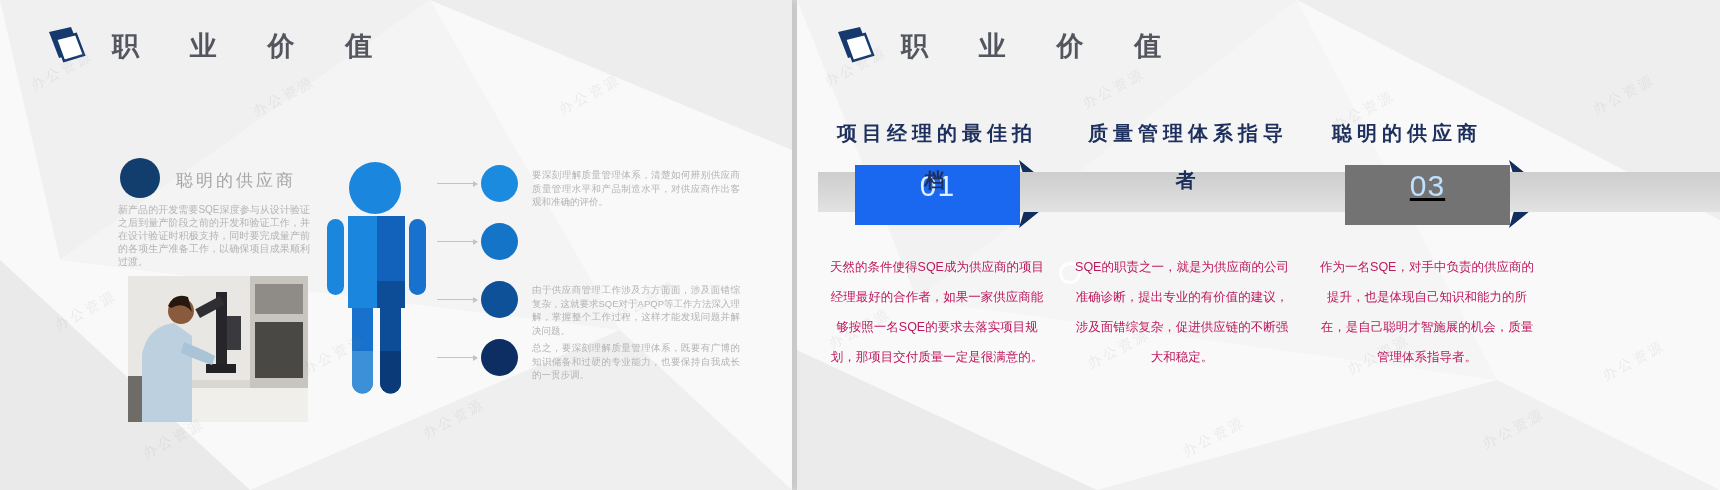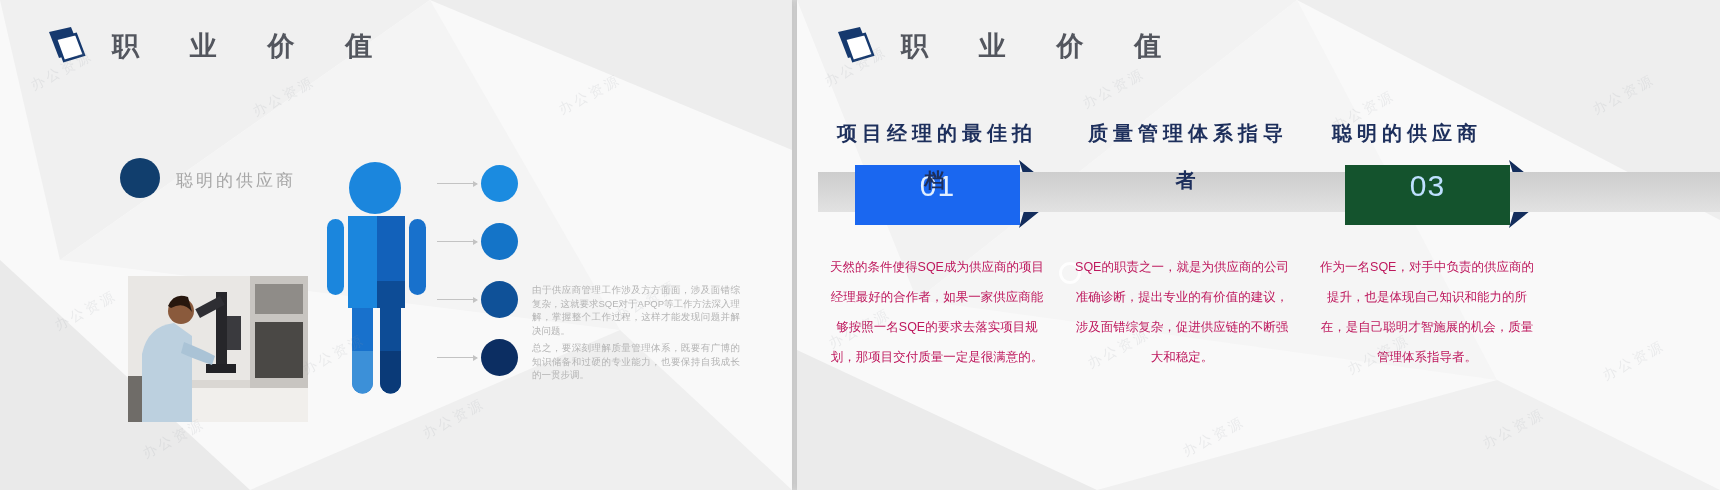--- a/index.html
+++ b/index.html
@@ -76,20 +76,21 @@
     <div class="title-row">
       <svg class="book-icon" viewBox="0 0 48 44">
         <path d="M7,8 L29,3 L39,28 L17,34 Z" fill="#16396e"></path>
         <path d="M14,15 L34,10 L42,31 L22,37 Z" fill="#ffffff" stroke="#16396e" stroke-width="2.4"></path>
       </svg>
       <div class="page-title">职 业 价 值</div>
     </div>
 
     <div class="np-circle"></div>
     <div class="np-heading">聪明的供应商</div>
+    <div class="np-para">新产品的开发需要SQE深度参与从设计验证之后到量产阶段之前的开发和验证工作，并在设计验证时积极支持，同时要完成量产前的各项生产准备工作，以确保项目成果顺利过渡。</div>
 
     <svg class="photo" viewBox="0 0 180 146">
       <rect width="180" height="146" fill="#dad7d3"></rect>
       <rect x="0" y="0" width="180" height="104" fill="#e9e7e4"></rect>
       <rect x="122" y="0" width="58" height="146" fill="#c8c5c1"></rect>
       <rect x="127" y="8" width="48" height="30" fill="#8f8c88"></rect>
       <rect x="127" y="46" width="48" height="56" fill="#4a4845"></rect>
       <rect x="0" y="112" width="180" height="34" fill="#f1efec"></rect>
       <rect x="88" y="16" width="11" height="74" fill="#26262a"></rect>
       <rect x="68" y="26" width="28" height="10" fill="#2e2e33" transform="rotate(-28 82 31)"></rect>
@@ -118,20 +119,21 @@
     <div class="conn" style="top:183px"></div>
     <div class="conn" style="top:241px"></div>
     <div class="conn" style="top:299px"></div>
     <div class="conn" style="top:357px"></div>
 
     <div class="dot" style="top: 165px; background: rgb(27, 139, 224);"></div>
     <div class="dot" style="top: 223px; background: rgb(20, 116, 200);"></div>
     <div class="dot" style="top: 281px; background: rgb(15, 81, 152);"></div>
     <div class="dot" style="top: 339px; background: rgb(12, 46, 98);"></div>
 
+    <div class="bullet-text" style="top:168px">要深刻理解质量管理体系，清楚如何辨别供应商质量管理水平和产品制造水平，对供应商作出客观和准确的评价。</div>
     <div class="bullet-text" style="top:283px">由于供应商管理工作涉及方方面面，涉及面错综复杂，这就要求SQE对于APQP等工作方法深入理解，掌握整个工作过程，这样才能发现问题并解决问题。</div>
     <div class="bullet-text" style="top:341px">总之，要深刻理解质量管理体系，既要有广博的知识储备和过硬的专业能力，也要保持自我成长的一贯步调。</div>
   </div>
 
   <div class="slide slide-right">
     <svg class="bg-poly" width="923" height="490">
       <polygon points="0,0 500,0 120,300" fill="#f2f2f2"></polygon>
       <polygon points="500,0 923,0 923,220" fill="#eeeeee"></polygon>
       <polygon points="120,300 500,0 700,380" fill="#f5f5f5"></polygon>
       <polygon points="0,350 0,490 300,490" fill="#ebebeb"></polygon>
@@ -152,21 +154,21 @@
     <svg class="rib-arrow arrow3" viewBox="0 0 42 76">
       <polygon points="0,4 42,38 0,72 10,38" fill="#132d5c"></polygon>
     </svg>
 
     <div class="band"></div>
     <div class="ring ring-r1"></div>
 
     <div class="num-box box1" style="background: rgb(26, 103, 240);">
       <span class="num" style="color: rgb(226, 239, 255);">01</span>
     </div>
-    <div class="num-box box3" style="background: #14532d;">
+    <div class="num-box box3" style="background: #737373; text-decoration: underline;">
       <span class="num" style="color: rgb(191, 224, 255);">03</span>
     </div>
 
     <div class="col-heading head1">项目经理的最佳拍档</div>
     <div class="col-heading head2">质量管理体系指导者</div>
     <div class="col-heading head3">聪明的供应商</div>
 
     <div class="col-body body1">天然的条件使得SQE成为供应商的项目经理最好的合作者，如果一家供应商能够按照一名SQE的要求去落实项目规划，那项目交付质量一定是很满意的。</div>
     <div class="col-body body2">SQE的职责之一，就是为供应商的公司准确诊断，提出专业的有价值的建议，涉及面错综复杂，促进供应链的不断强大和稳定。</div>
     <div class="col-body body3">作为一名SQE，对手中负责的供应商的提升，也是体现自己知识和能力的所在，是自己聪明才智施展的机会，质量管理体系指导者。</div>

